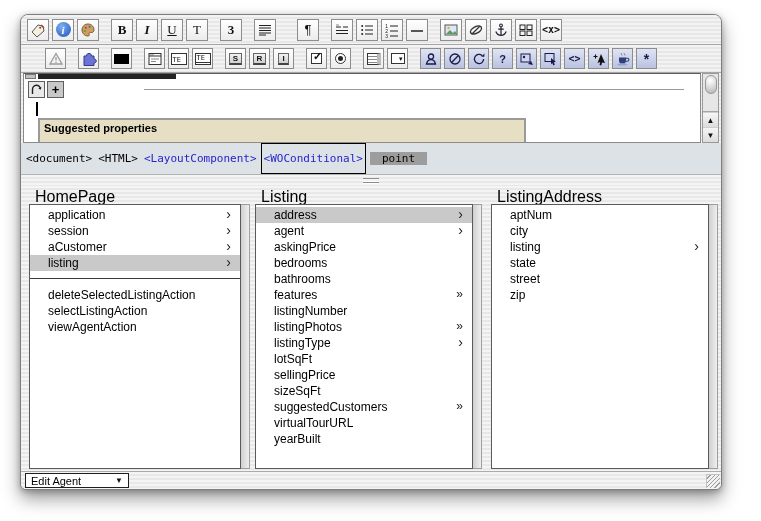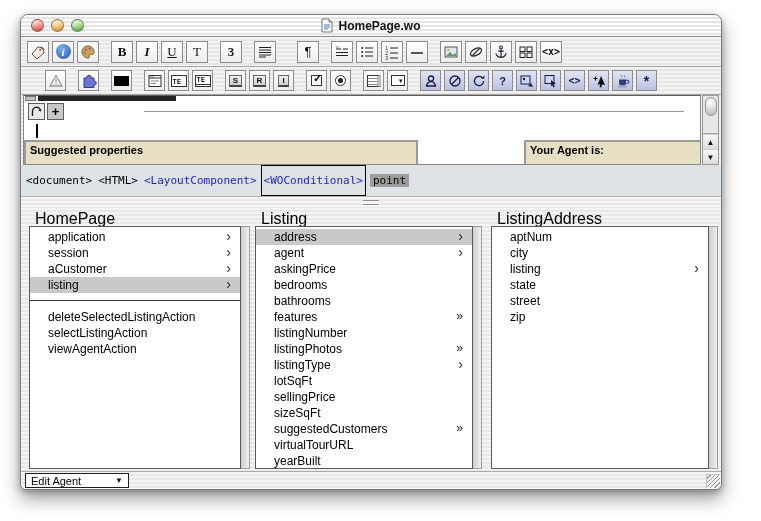--- a/index.html
+++ b/index.html
@@ -42,21 +42,21 @@
  border:1px solid #666;border-bottom:2px solid #444;padding:0 3px;line-height:9px;color:#111}
 .cb-box{width:11px;height:11px;border:1px solid #333;background:#fff;position:relative}
 .cb-box i{position:absolute;left:1px;top:-4px;font-style:normal;font-size:11px;font-weight:bold}
 .rb-circle{width:11px;height:11px;border:1px solid #333;border-radius:50%;background:#fff;
  display:flex;align-items:center;justify-content:center}
 .rb-circle i{width:5px;height:5px;border-radius:50%;background:#222}
 .lb-icon{width:14px;height:12px;border:1px solid #333;background:
  repeating-linear-gradient(180deg,#fff 0 2px,#888 2px 3px);border-right:4px solid #bbb}
 .pu-icon{width:14px;height:11px;border:1px solid #333;background:#fff;display:flex;align-items:center;justify-content:flex-end;font-size:7px;padding-right:1px}
 .blackrect{width:15px;height:10px;background:#000}
-.tf-icon{width:16px;height:12px;border:1px solid #333;background:#fff;font-size:7px;font-weight:bold;
+.tf-icon{width:16px;height:12px;border:1px solid #333;background:#fff;font-size:7px;font-weight:normal;
  display:flex;align-items:flex-end;padding-left:1px;font-family:"DejaVu Sans Mono",monospace}
 .tf-icon.area{border-bottom:3px double #333}
 
 .popup-none{width:108px;height:20px;margin:0 4px;border:1px solid #777;border-radius:4px;
  display:flex;align-items:center;background:linear-gradient(#ffffff,#d6d6d6);overflow:hidden}
 .popup-none .val{flex:1;font-size:11px;padding-left:8px;color:#000}
 .popup-none .stepper{width:16px;align-self:stretch;border-left:1px solid #777;border-radius:0 3px 3px 0;
  background:linear-gradient(#aecdf6,#3f74ce);display:flex;flex-direction:column;align-items:center;justify-content:center;color:#fff}
 .popup-none .stepper span{font-size:6px;line-height:6px}
 
@@ -80,21 +80,21 @@
 .vsb-thumb{width:12px;height:19px;margin:1px auto 0;border-radius:6px;border:1px solid #9a9a9a;
  background:radial-gradient(circle at 40% 28%,#ffffff,#b3b3b3)}
 .vsb-arrows{margin-top:auto;border-top:1px solid #a5a5a5}
 .vsb-btn{height:15px;display:flex;align-items:center;justify-content:center;font-size:8px;color:#111;border-top:1px solid #cfcfcf;background:linear-gradient(#f6f6f6,#dcdcdc)}
 
 .pathbar{flex:0 0 17px;display:flex;align-items:center;gap:6px;padding-left:5px;
  background:#dde2e6;border-bottom:1px solid #b3b3b3;font-family:"DejaVu Sans Mono",monospace;font-size:11px;color:#000}
 .seg{white-space:pre;line-height:13px}
 .seg.blue{color:#2323cc}
 .seg.boxed{border:1.5px solid #000;padding:8px 2px;margin:0 -2px}
-.seg.hl{background:#9d9d9d;padding:0 3px}
+.seg.hl{background:#9d9d9d;padding:0 12px}
 
 .splitter{flex:0 0 11px;display:flex;align-items:center;justify-content:center;
  background:repeating-linear-gradient(180deg,#f4f4f4 0 2px,#e8e8e8 2px 4px)}
 .grip{width:16px;height:5px;border-top:1px solid #8c8c8c;border-bottom:1px solid #8c8c8c;box-shadow:0 1px 0 #fff,0 -1px 0 #fff inset}
 
 .browser{flex:1;position:relative;background:repeating-linear-gradient(180deg,#f4f4f4 0 2px,#e8e8e8 2px 4px)}
 .col-title{position:absolute;top:2px;font-size:16px;color:#000}
 .list-box{position:absolute;top:18px;bottom:2px;background:#fff;border:1px solid #5a5a5a;overflow:hidden;padding-top:2px}
 .sb-track{position:absolute;top:18px;bottom:2px;width:9px;border:1px solid #9e9e9e;border-left:none;
  background:linear-gradient(90deg,#cfcfcf,#efefef)}
@@ -112,37 +112,20 @@
 .resize-grip{position:absolute;right:1px;bottom:1px;width:14px;height:14px;border-left:1px solid #c2c2c2;border-top:1px solid #c2c2c2;
  background:repeating-linear-gradient(135deg,#f2f2f2 0 2px,#9e9e9e 2px 3px)}
 svg{display:block}
 </style>
 </head>
 <body>
 
 <div class="stage">
  <div class="window">
 
-  <div class="titlebar">
-    <div class="traffic">
-      <span class="tl red"></span>
-      <span class="tl yellow"></span>
-      <span class="tl green"></span>
-    </div>
-    <div class="title-wrap">
-      <span>
-            <svg width="12" height="15" viewBox="0 0 12 15">
-              <path d="M1 1h7l3 3v10H1z" fill="#fdfdfd" stroke="#777"></path>
-              <path d="M8 1v3h3" fill="#d8e4f2" stroke="#777"></path>
-              <path d="M3 7h6M3 9h6M3 11h4" stroke="#4a78c0" stroke-width="1"></path>
-            </svg>
-          </span>
-      <span class="wtitle">HomePage.wo</span>
-    </div>
-  </div>
 
   <div class="toolbar tb1">
     <div class="tbtn">
           <span>
             <svg width="16" height="16" viewBox="0 0 16 16">
               <path d="M2 10l6-7 5 1 1 5-7 6z" fill="#f7efdc" stroke="#555"></path>
               <path d="M11 3l3 3" stroke="#b04030" stroke-width="1.4"></path>
               <circle cx="10.2" cy="5.8" r="1" fill="#555"></circle>
             </svg>
           </span>
@@ -398,22 +381,21 @@
       <span class="kp-btn trace">
             <span>
               <svg width="13" height="13" viewBox="0 0 13 13">
                 <path d="M2.5 11V6.5A4 4 0 0 1 10.5 6" fill="none" stroke="#222" stroke-width="1.4"></path>
                 <path d="M8.3 5.2l2.3 1.5.8-2.6z" fill="#222"></path>
               </svg>
             </span>
           </span>
       <span class="kp-btn add">+</span>
       <span class="caret-line"></span>
-      <div class="doc-cell" style="left:0;width:394px">Suggested properties</div>
-      <div class="doc-cell" style="left:500px;width:178px">Your Agent is:</div>
+      <div class="doc-cell" style="left:14px;width:488px">Suggested properties</div>
     </div>
     <div class="vsb">
       <div class="vsb-thumb"></div>
       <div class="vsb-arrows">
         <div class="vsb-btn">▲</div>
         <div class="vsb-btn">▼</div>
       </div>
     </div>
   </div>
 

